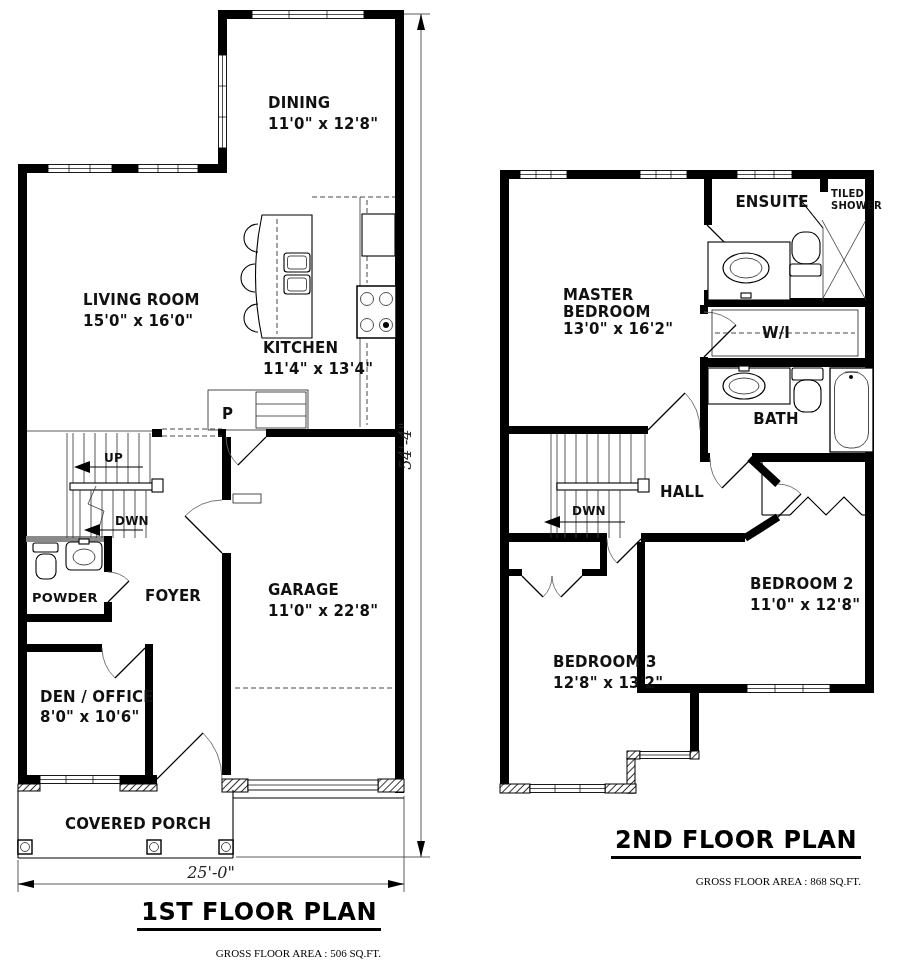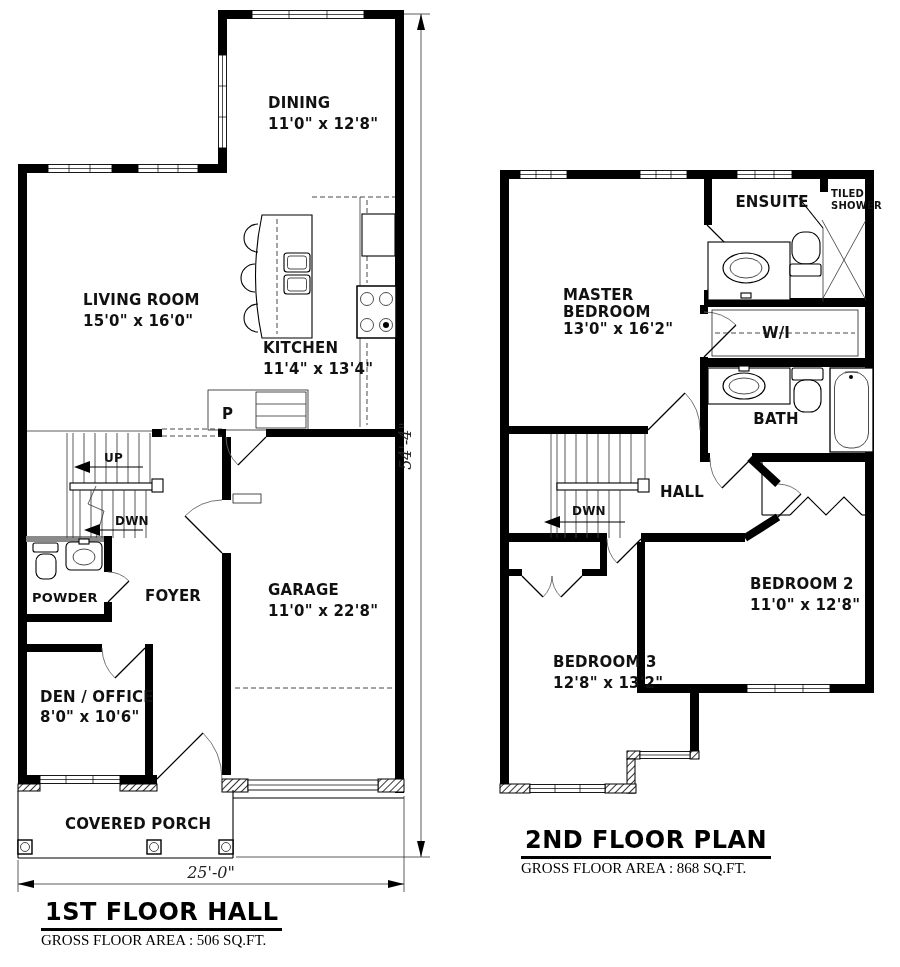--- a/index.html
+++ b/index.html
@@ -20,24 +20,24 @@
   .win{fill:#fff;stroke:#000;stroke-width:.9;}
   .winline{stroke:#000;stroke-width:.7;fill:none;}
   .tread{stroke:#444;stroke-width:.9;}
   .arrowln{stroke:#000;stroke-width:1.2;}
   .arrow{fill:#000;}
   .lbl{font-family:"DejaVu Sans",sans-serif;font-weight:bold;fill:#111;letter-spacing:.2px;}
   .s15{font-size:15px}.s13{font-size:13px}.s12{font-size:12px}.s10{font-size:10px}
   .mid{text-anchor:middle}
   .dimt{font-family:"DejaVu Serif",serif;font-style:italic;font-size:16px;fill:#222;}
   
-  .titleblock{position:absolute;width:340px;text-align:left;}
+  .titleblock{position:absolute;width:340px;text-align:right;}
   .titleblock .t{display:inline-block;font-family:"DejaVu Sans",sans-serif;font-weight:bold;
      font-size:24px;color:#000;border-bottom:3.5px solid #000;padding:0 4px 2px 4px;letter-spacing:.5px;}
-  .titleblock .a{font-family:"Liberation Serif",serif;font-size:15px;color:#000;margin-top:1px;}
+  .titleblock .a{font-family:"Liberation Serif",serif;font-size:11px;color:#000;margin-top:16px;}
 </style>
 </head>
 <body>
 
 <div class="canvas">
 
 <svg width="900" height="967" viewBox="0 0 900 967">
   <defs>
     <pattern id="hatch" width="5" height="5" patternUnits="userSpaceOnUse" patternTransform="rotate(45)">
       <rect width="5" height="5" fill="#fff"></rect>
@@ -474,21 +474,21 @@
       <text class="lbl s12" x="572" y="515">DWN</text>
       <text class="lbl s15" x="750" y="589">BEDROOM 2</text>
       <text class="lbl s15" x="750" y="610">11'0" x 12'8"</text>
       <text class="lbl s15" x="553" y="667">BEDROOM 3</text>
       <text class="lbl s15" x="553" y="688">12'8" x 13'2"</text>
     </g>
   </g>
 </svg>
 
 <div class="titleblock" style="left:41px;top:898px;">
-  <div class="t">1ST FLOOR HALL</div>
+  <div class="t">1ST FLOOR PLAN</div>
   <div class="a">GROSS FLOOR AREA : 506 SQ.FT.</div>
 </div>
 <div class="titleblock" style="left:521px;top:826px;">
   <div class="t">2ND FLOOR PLAN</div>
   <div class="a">GROSS FLOOR AREA : 868 SQ.FT.</div>
 </div>
 
 </div>
 
 </body></html>

